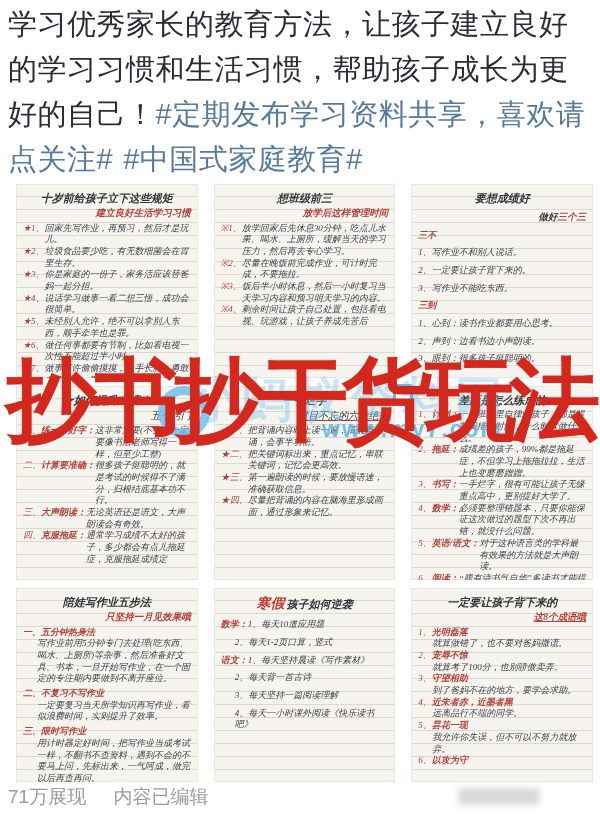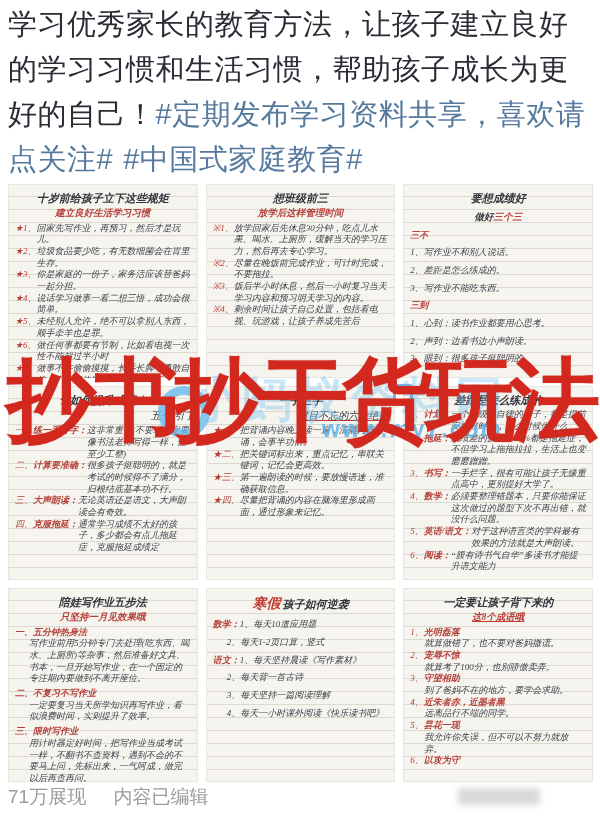--- a/index.html
+++ b/index.html
@@ -13,30 +13,30 @@
   #post-text .hashtag{color:#567a9e;}
   #post-text .hashtag + .hashtag{margin-left:10px;}
 
   
   #notes-grid{position:absolute;left:8px;top:184px;width:585px;height:598px;
               display:grid;grid-template-columns:repeat(3,1fr);grid-template-rows:repeat(3,1fr);
               gap:8px;}
   .panel{background:#f6f4ef;overflow:hidden;padding:4px 7px 2px;box-sizing:border-box;
          box-shadow:inset 0 0 0 1px #e9e6df;
          background-image:repeating-linear-gradient(to bottom,transparent 0,transparent 12px,#ddd9d1 12px,#ddd9d1 13px);
-         font-family:"Liberation Serif","DejaVu Serif",serif;font-style:italic;}
+         font-family:"Liberation Serif","DejaVu Serif",serif;font-style:italic;margin-left:8px;}
   .r{font-size:9px;line-height:1.3;color:#3e3d47;}
   .r.item{display:flex;}
   .r .m{color:#b5403a;flex-shrink:0;white-space:nowrap;}
   .r .m.dkm{color:#3e3d47;}
   .r .h{color:#b5403a;flex-shrink:0;white-space:nowrap;font-weight:700;}
   .r .t{flex:1;min-width:0;}
   .r.title{text-align:center;font-size:11px;font-weight:700;color:#34333b;margin:3px 0 2px;}
   .r.title .tred{color:#c03a30;font-size:14px;font-weight:800;margin-right:2px;}
-  .r.sub{text-align:center;font-size:9.5px;color:#b5403a;font-weight:700;margin-bottom:3px;}
+  .r.sub{text-align:right;font-size:9.5px;color:#b5403a;font-weight:700;margin-bottom:3px;}
   .r.sub .dk{color:#34333b;}
   .r.sub2{text-align:right;font-size:10px;color:#34333b;font-weight:400;margin-bottom:3px;}
   .r.u{text-decoration:underline;text-decoration-color:#c03a30;}
   .r.sec{color:#b5403a;font-weight:700;margin-top:3px;}
   .r.cont{padding-left:14px;}
   .panel.airy .r{margin-bottom:6px;}
 
   
   #wm-site-name{position:absolute;left:190px;top:368px;z-index:3;white-space:nowrap;
                 font-size:48px;font-weight:800;letter-spacing:5px;
@@ -123,21 +123,21 @@
       <div class="panel airy">
         <div class="r title">要想成绩好</div>
         <div class="r sub"><span class="dk">做好</span>三个三</div>
         <div class="r sec">三不</div>
         <div class="r item">
           <span class="m dkm">1、</span>
           <span class="t">写作业不和别人说话。</span>
         </div>
         <div class="r item">
           <span class="m dkm">2、</span>
-          <span class="t">差距是怎么练成的。</span>
+          <span class="t">一定要让孩子背下来的。</span>
         </div>
         <div class="r item">
           <span class="m dkm">3、</span>
           <span class="t">写作业不能吃东西。</span>
         </div>
         <div class="r sec">三到</div>
         <div class="r item">
           <span class="m dkm">1、</span>
           <span class="t">心到：读书作业都要用心思考。</span>
         </div>

